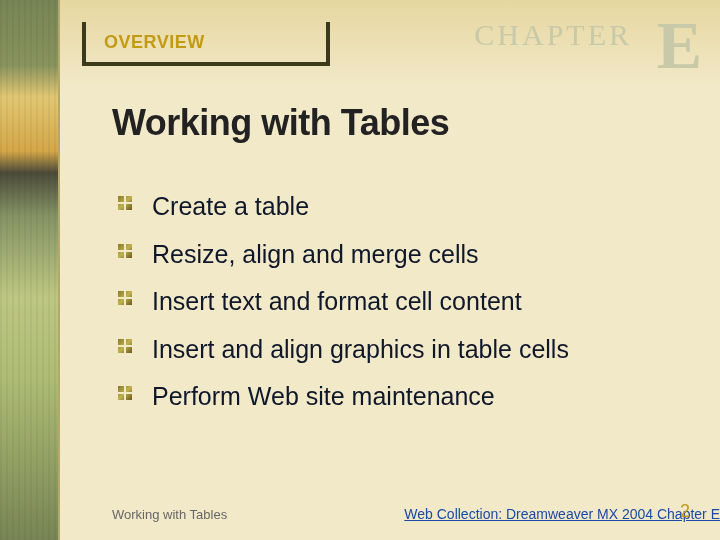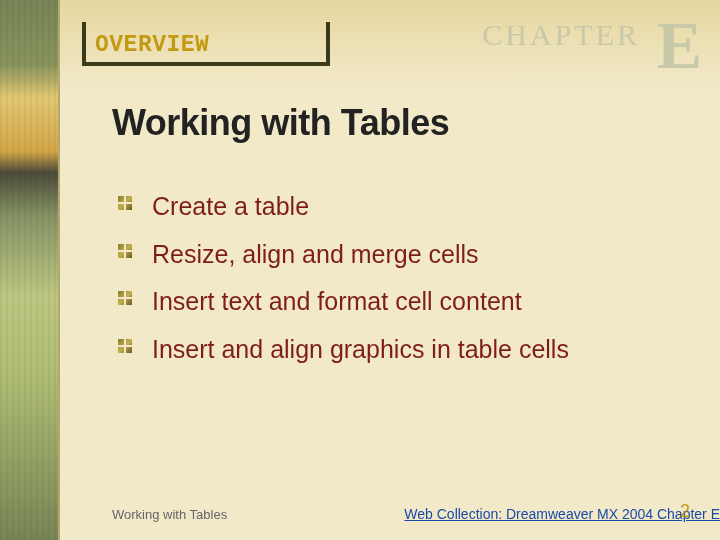--- a/index.html
+++ b/index.html
@@ -37,31 +37,31 @@
   }
   .overview-box {
     position: absolute;
     left: 82px; top: 22px;
     width: 248px; height: 44px;
     border: 4px solid #3a3a1a;
     border-top: none;
   }
   .overview-label {
     position: absolute;
-    left: 95px; top: 32px;
-    font-family: Liberation Mono, monospace;
+    left: 104px; top: 32px;
+    font-family: Liberation Sans, sans-serif;
     font-weight: 900;
-    font-size: 23px;
+    font-size: 18px;
     letter-spacing: 0.5px;
     color: #c29a14;
     font-stretch: condensed;
   }
   .chapter-word {
     position: absolute;
-    right: 80px; top: 18px;
+    right: 88px; top: 18px;
     font-family: Georgia, 'Times New Roman', serif;
     font-size: 30px;
     letter-spacing: 3px;
     color: #c7c9a8;
     font-weight: normal;
   }
   .chapter-letter {
     position: absolute;
     right: 18px; top: 6px;
     font-family: Georgia, 'Times New Roman', serif;
@@ -101,21 +101,21 @@
   .bullet-icon::before,
   .bullet-icon::after {
     content: "";
     position: absolute;
     background: #f2e9c9;
   }
   .bullet-icon::before { left: 6px; top: 0; width: 2px; height: 14px; }
   .bullet-icon::after  { left: 0; top: 6px; width: 14px; height: 2px; }
   .bullet-text {
     font-size: 25px;
-    color: #7f1d1d;
+    color: #0f172a;
     line-height: 1.5;
   }
   .footer {
     position: absolute;
     left: 0; bottom: 0;
     width: 720px; height: 40px;
   }
   .footer-left {
     position: absolute;
     left: 112px; bottom: 18px;
@@ -161,19 +161,23 @@
     <span class="bullet-text">Resize, align and merge cells</span>
   </div>
   <div class="bullet-row">
     <span class="bullet-icon"></span>
     <span class="bullet-text">Insert text and format cell content</span>
   </div>
   <div class="bullet-row">
     <span class="bullet-icon"></span>
     <span class="bullet-text">Insert and align graphics in table cells</span>
   </div>
+  <div class="bullet-row">
+    <span class="bullet-icon"></span>
+    <span class="bullet-text">Perform Web site maintenance</span>
+  </div>
 </div>
 
 <div class="footer">
   <div class="footer-left">Working with Tables</div>
   <div class="footer-center">Web Collection: Dreamweaver MX 2004 Chapter E</div>
   <div class="footer-right">2</div>
 </div>
 
 </body></html>

